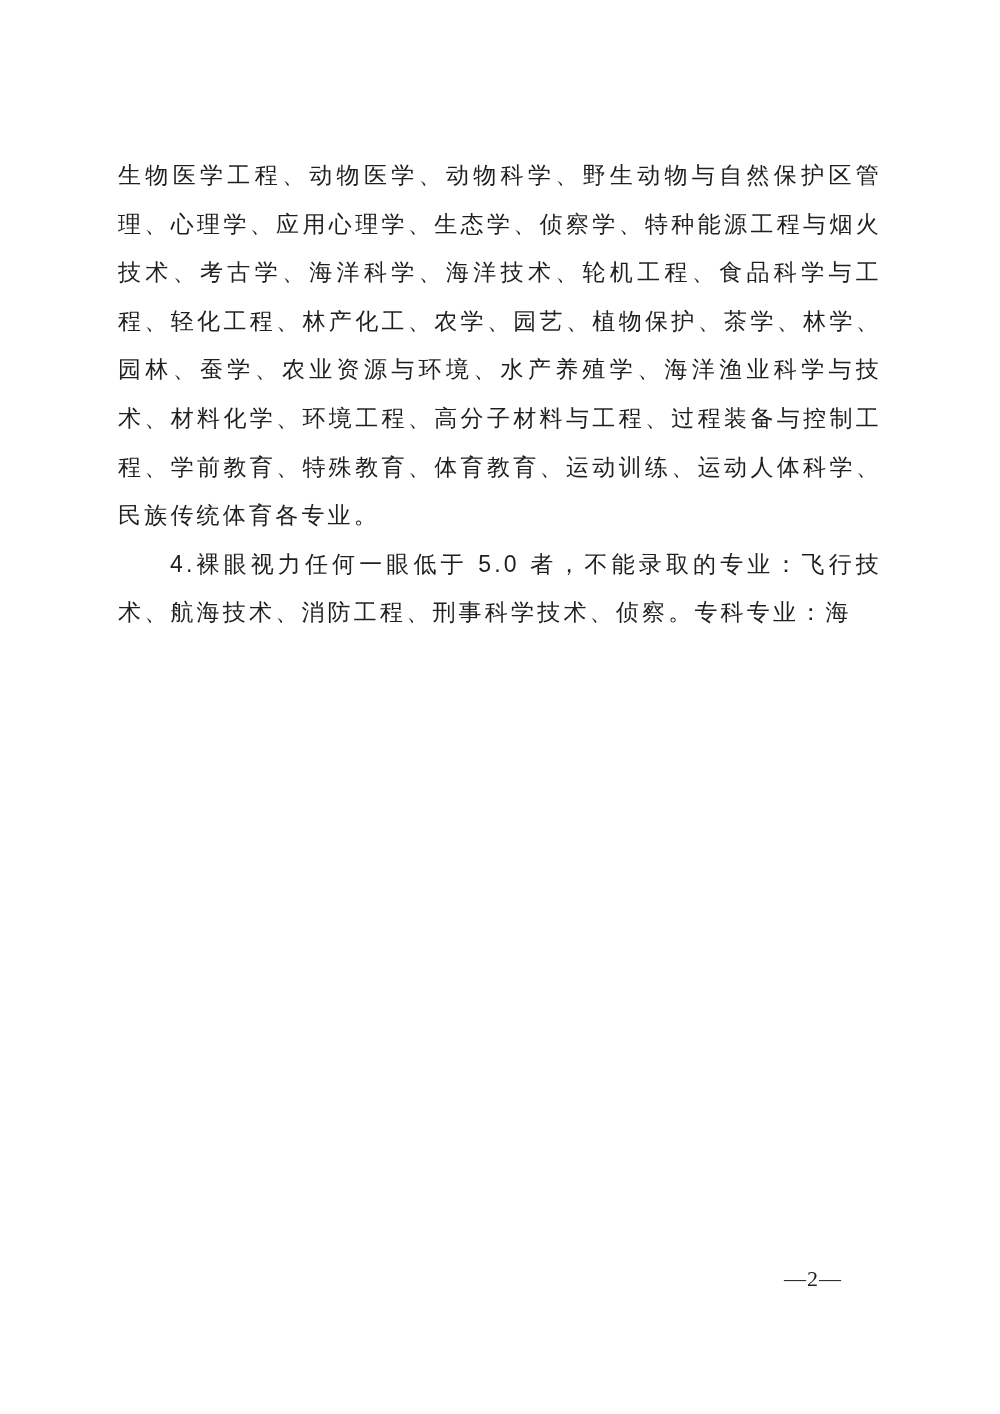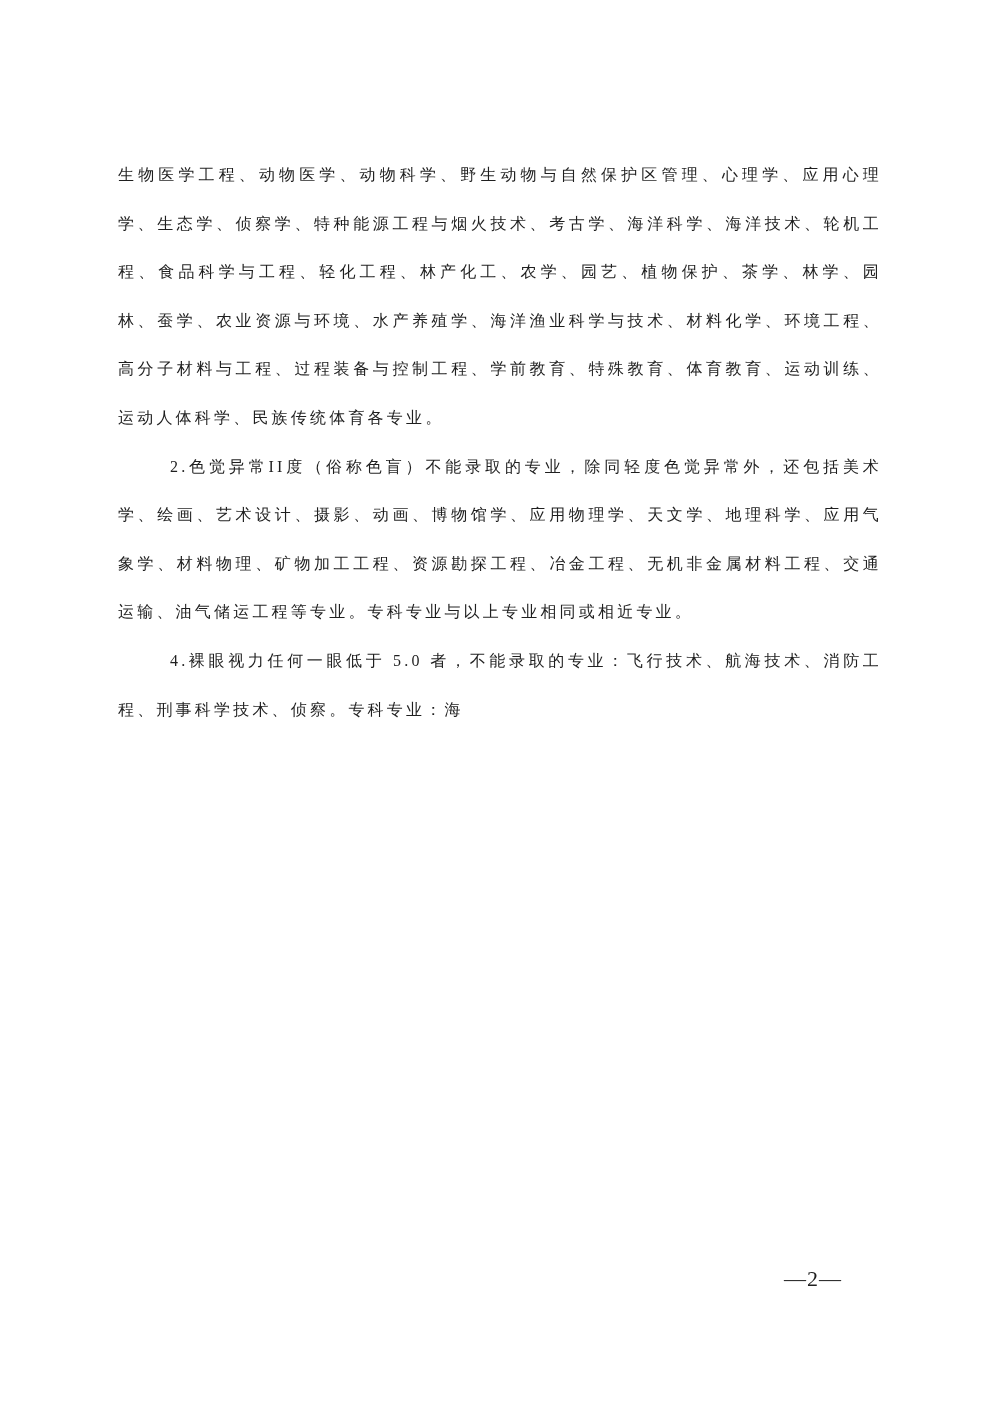--- a/index.html
+++ b/index.html
@@ -19,22 +19,22 @@
       top: 0;
       width: 1000px;
       height: 1414px;
       background: #ffffff;
     }
     .content {
       position: absolute;
       left: 118px;
       top: 151px;
       width: 764px;
-      font-family: Liberation Serif, serif;
-      font-size: 16px;
+      font-family: Liberation Sans, sans-serif;
+      font-size: 23px;
       color: #1f1f1f;
       letter-spacing: 3.2px;
     }
     .para {
       margin: 0;
       line-height: 48.6px;
       text-align: justify;
       text-align-last: left;
     }
     .para.indent {
@@ -49,17 +49,16 @@
       color: #1f1f1f;
       letter-spacing: 1px;
     }
   </style>
 </head>
 <body>
 
 <div class="page">
   <div class="content">
     <p class="para">生物医学工程、动物医学、动物科学、野生动物与自然保护区管理、心理学、应用心理学、生态学、侦察学、特种能源工程与烟火技术、考古学、海洋科学、海洋技术、轮机工程、食品科学与工程、轻化工程、林产化工、农学、园艺、植物保护、茶学、林学、园林、蚕学、农业资源与环境、水产养殖学、海洋渔业科学与技术、材料化学、环境工程、高分子材料与工程、过程装备与控制工程、学前教育、特殊教育、体育教育、运动训练、运动人体科学、民族传统体育各专业。</p>
-    <p class="para indent">2.色觉异常II度（俗称色盲）不能录取的专业，除同轻度色觉异常外，还包括美术学、绘画、艺术设计、摄影、动画、博物馆学、应用物理学、天文学、地理科学、应用气象学、材料物理、矿物加工工程、资源勘探工程、冶金工程、无机非金属材料工程、交通运输、油气储运工程等专业。专科专业与以上专业相同或相近专业。</p>
     <p class="para indent">4.裸眼视力任何一眼低于 5.0 者，不能录取的专业：飞行技术、航海技术、消防工程、刑事科学技术、侦察。专科专业：海</p>
   </div>
   <div class="page-number">—2—</div>
 </div>
 
 </body></html>

